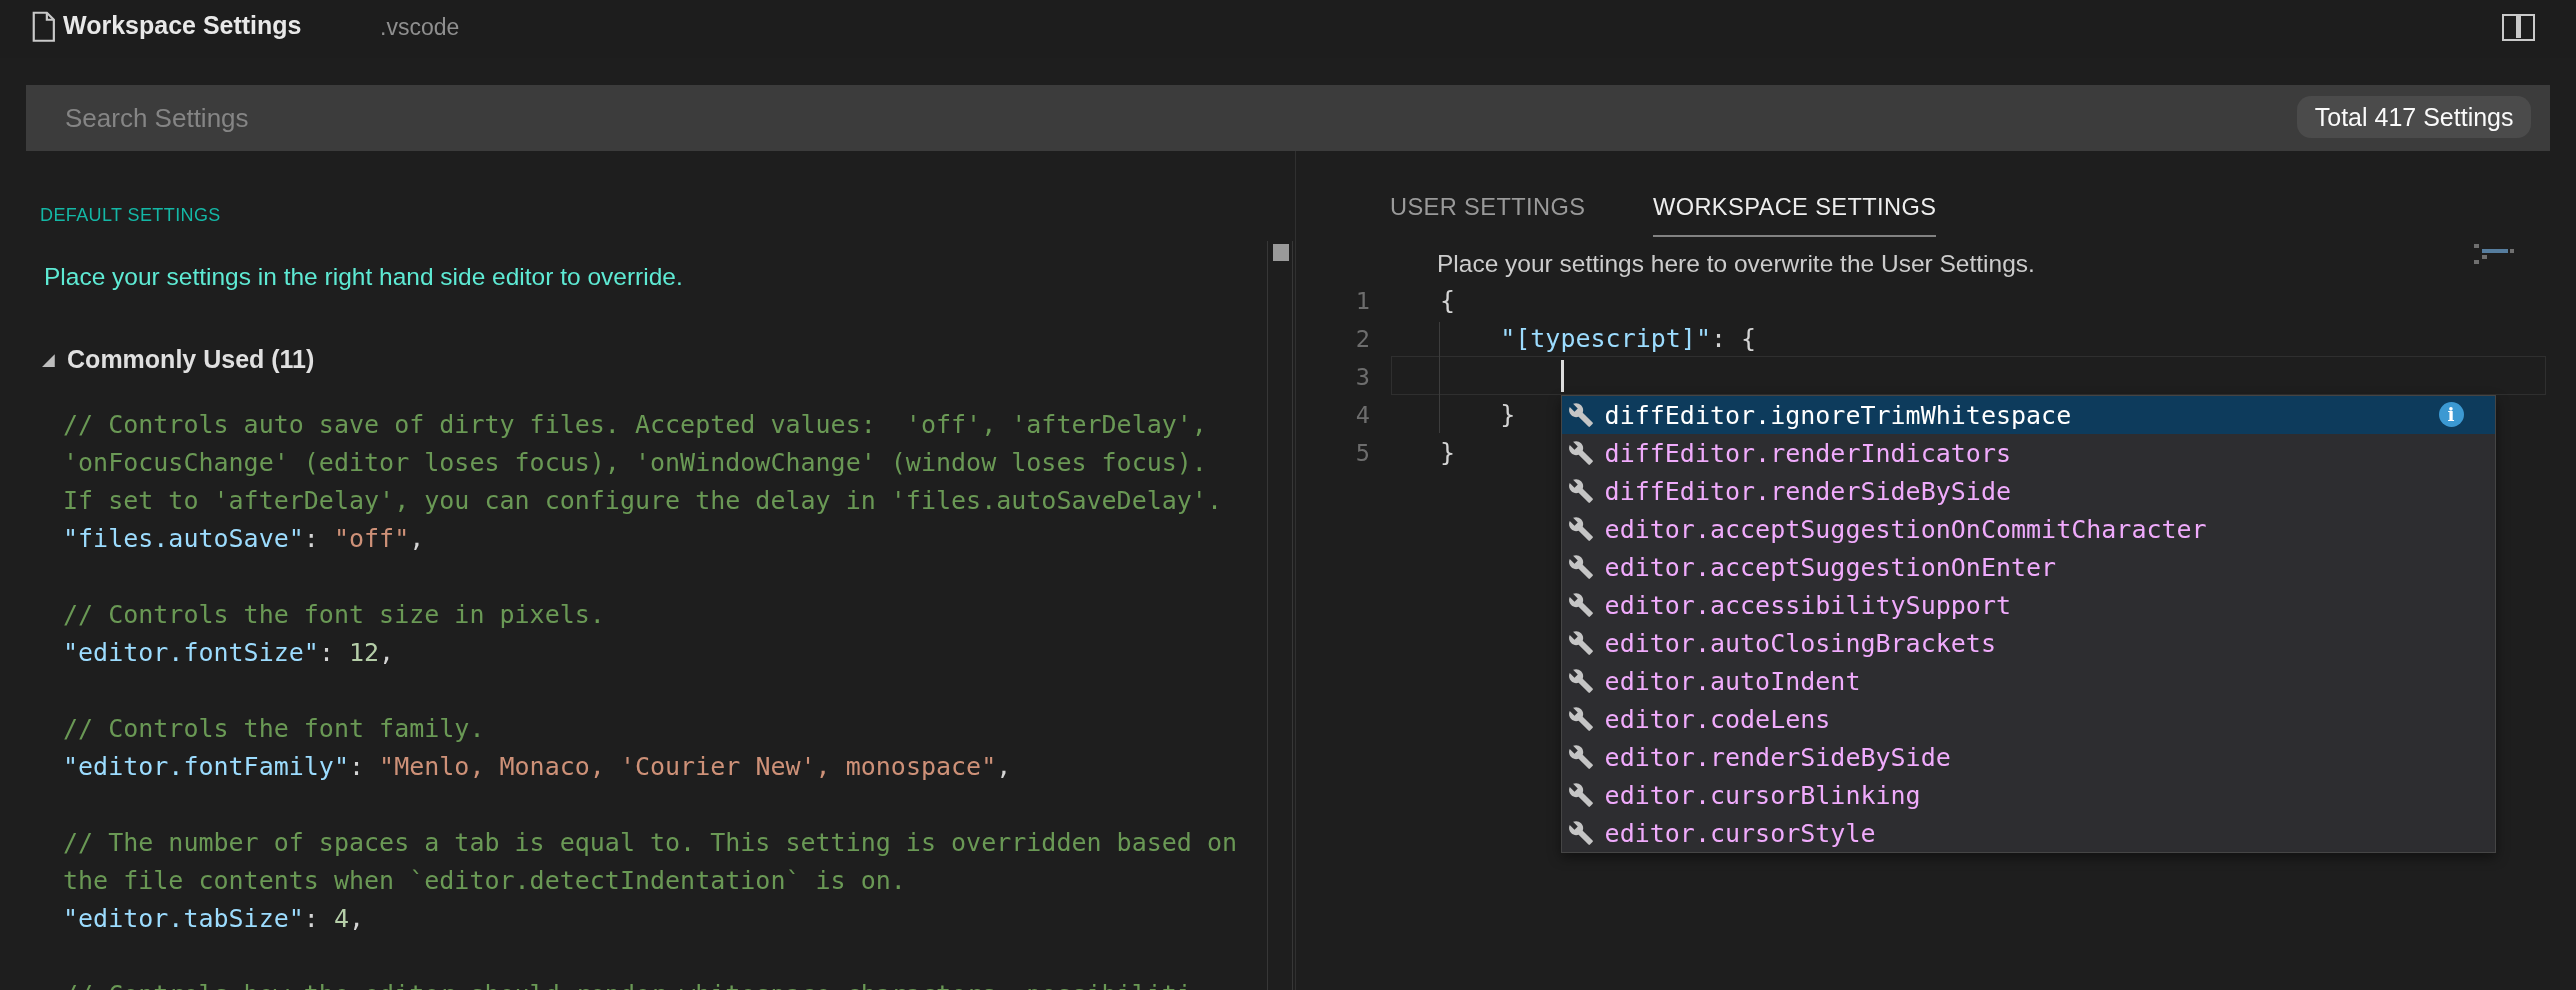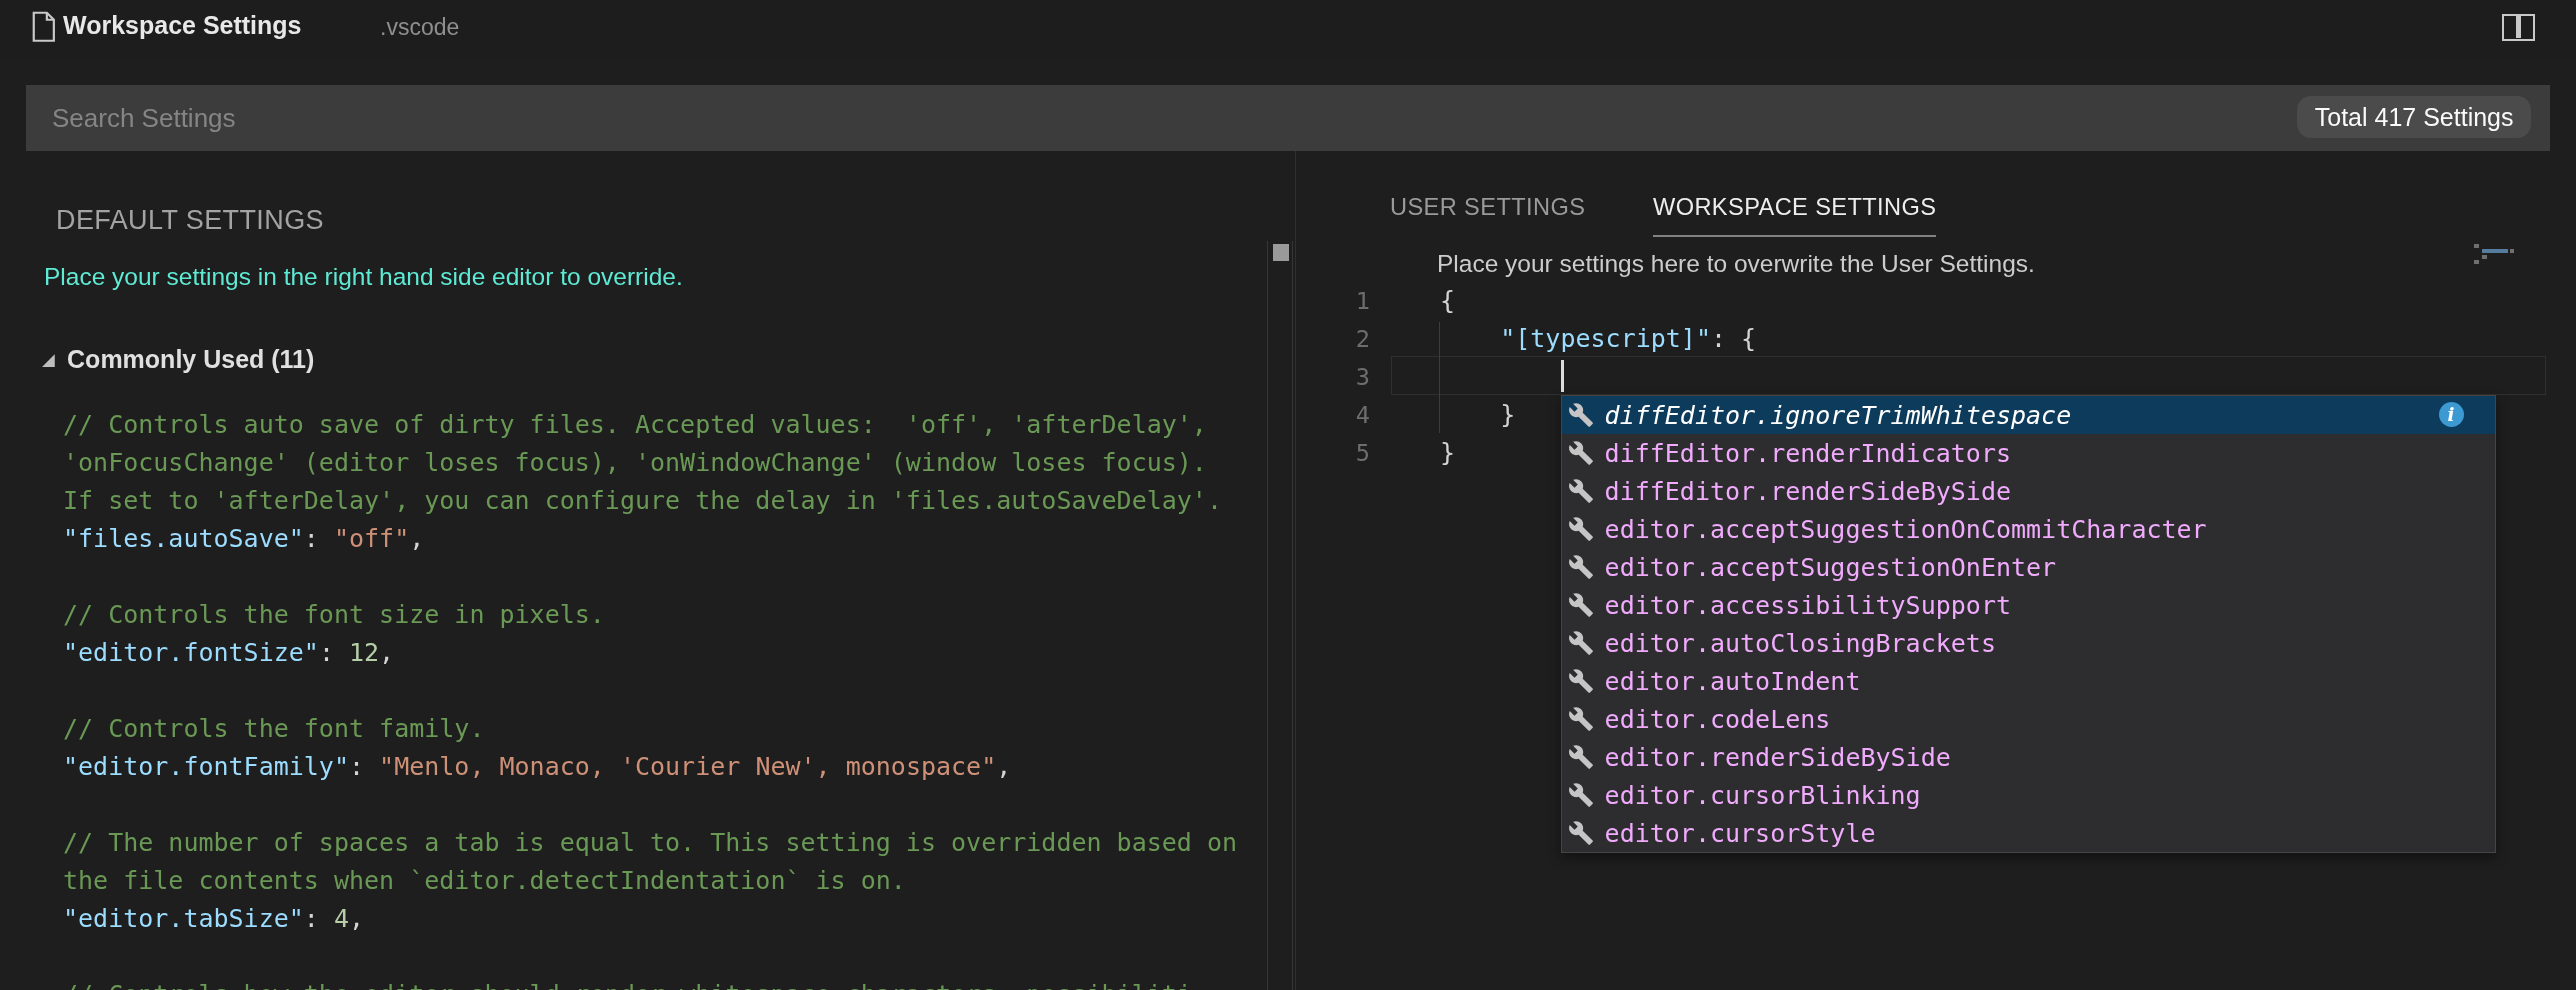--- a/index.html
+++ b/index.html
@@ -8,28 +8,28 @@
   
   #titlebar { position:absolute; left:0; top:0; width:2576px; height:58px; background:#1d1d1d; }
   #title-text { position:absolute; left:63px; top:10.5px; font-size:25px; font-weight:600; color:#e8e8e8; }
   #title-sub { position:absolute; left:348px; top:14px; font-size:23px; color:#8f8f8f;margin-left:32px; }
   #file-icon { position:absolute; left:31.5px; top:11.4px; }
   #split-icon { position:absolute; left:2502px; top:14px; width:33px; height:27px;
                 border:2.6px solid #c9c9c9; cursor:pointer; }
   #split-icon::after { content:""; position:absolute; left:12.3px; top:0; width:4.4px; height:22px; background:#c9c9c9; }
   
   #searchbar { position:absolute; left:26px; top:85px; width:2524px; height:66px; background:#3c3c3c; }
-  #search-input { position:absolute; left:0; top:0; width:100%; height:100%; background:transparent;
+  #search-input { position:absolute; left:13px; top:0; width:100%; height:100%; background:transparent;
                   border:none; outline:none; color:#d8d8d8; font-size:26px; padding-left:26px;
                   font-family:"Liberation Sans", sans-serif; }
   #search-input::placeholder { color:#858585; }
   #total-badge { position:absolute; right:19px; top:11.4px; height:42px; line-height:42px;
                  background:#4b4b4b; border-radius:14px; padding:0 17.5px; color:#fafafa; font-size:25px; }
   
-  #left-header { position:absolute; left:56px; top:205px; font-size:27px; color:#a3a3a3; letter-spacing:0.4px; }
+  #left-header { position:absolute; left:40px; top:205px; font-size:18px; color:#14b8a6; letter-spacing:0.4px; }
   #left-desc { position:absolute; left:44px; top:263px; font-size:24.5px; color:#5eead4; }
   #section-header { position:absolute; left:42px; top:345px; cursor:pointer; }
   #section-header .twistie { font-size:16.6px; color:#bdbdbd; vertical-align:2.6px; margin-right:12.3px; }
   #section-header .lbl { font-size:25px; font-weight:bold; color:#e0e0e0; }
   #left-code { position:absolute; left:63px; top:406px; width:1204px; }
   .code-row { height:38px; line-height:38px; font-family:"DejaVu Sans Mono", monospace;
               font-size:25px; white-space:pre; }
   .tok-c { color:#6a9955; } .tok-k { color:#9cdcfe; } .tok-s { color:#ce9178; }
   .tok-n { color:#b5cea8; } .tok-p { color:#d4d4d4; }
   
@@ -53,21 +53,21 @@
               border:1.8px solid #2f2f2f; }
   #indent-guide { position:absolute; left:143px; top:40px; height:111px; border-left:1.8px solid #3d3d3d; }
   #cursor { position:absolute; left:265px; top:78px; width:2.6px; height:32px; background:#dddddd; }
   
   .mm { position:absolute; height:3.5px; }
   
   #suggest { position:absolute; left:1561px; top:395px; width:935px; background:#2d2d30;
              border:0.9px solid #454545; box-shadow:0 5.3px 12.3px rgba(0,0,0,.45); }
   .sug-row { position:relative; height:38px; display:flex; align-items:center; cursor:pointer;
              color:#f0abfc; font-family:"DejaVu Sans Mono", monospace; font-size:25px; }
-  .sug-row.sel { background:#0d3b5c; color:#ffffff;font-style:italic; }
+  .sug-row.sel { background:#0d3b5c; color:#ffffff; }
   .sug-row svg { margin:0 10.5px 0 6.1px; flex:0 0 auto; }
   .sug-info { position:absolute; right:31.5px; top:6.1px; width:25px; height:25px; border-radius:50%;
               background:#3c99d2; color:#ffffff; font-size:18.4px; font-weight:bold; text-align:center;
               line-height:25px; font-family:"DejaVu Serif", serif; cursor:pointer; }
 </style>
 </head>
 <body>
 
 <div id="titlebar">
   <svg id="file-icon" width="23.6" height="31.5" viewBox="0 0 27 36">

